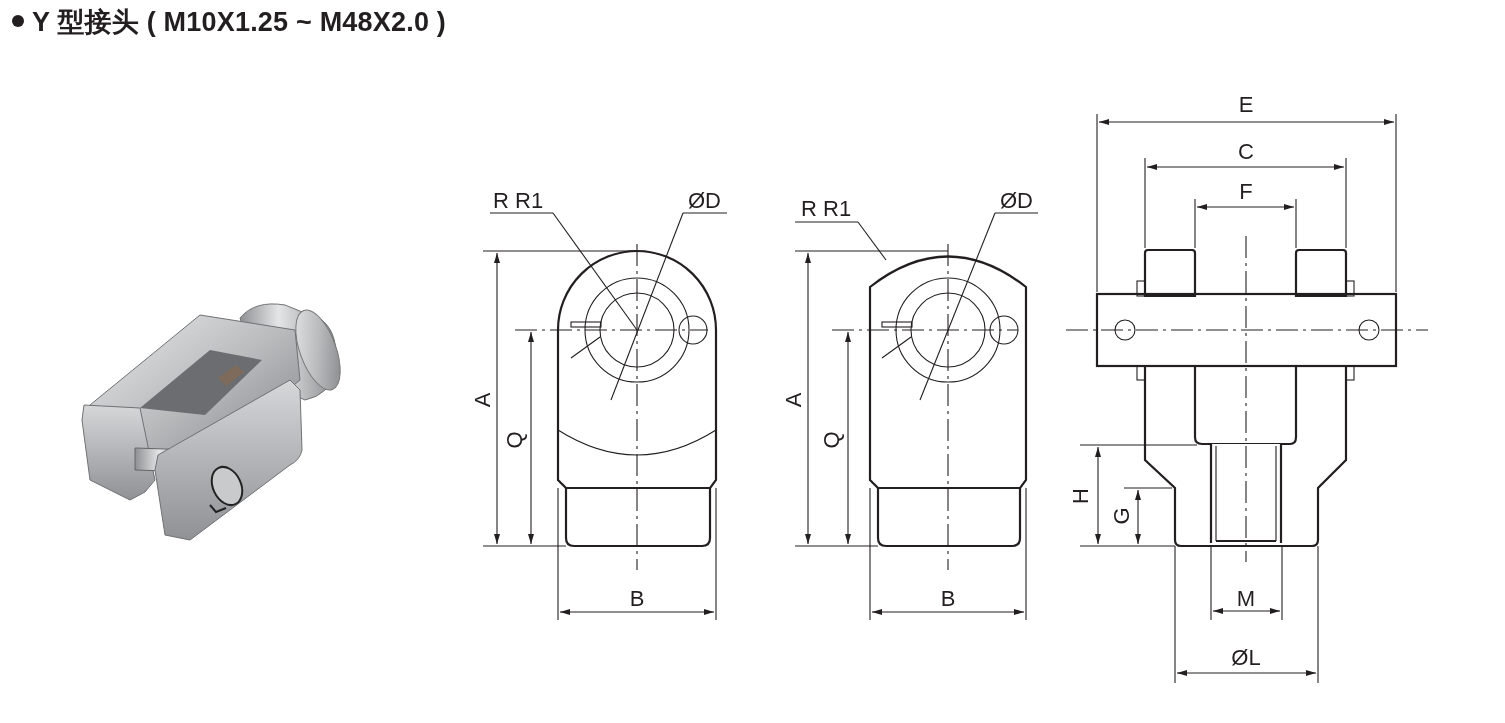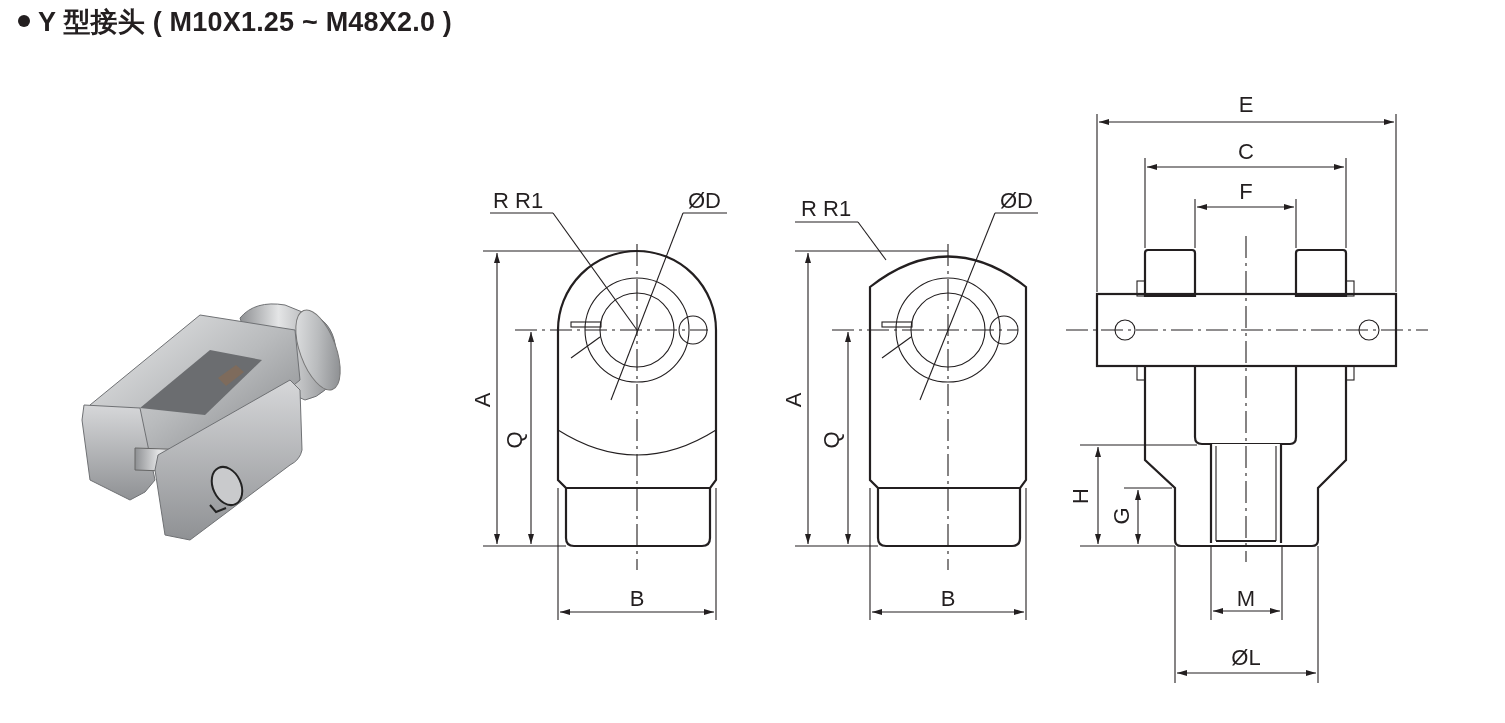--- a/index.html
+++ b/index.html
@@ -1,18 +1,18 @@
 <!DOCTYPE html>
 <html><head>
 <meta charset="utf-8">
 <style>
   html, body { margin:0; padding:0; background:#ffffff; }
   body { width:1505px; height:723px; position:relative; overflow:hidden;
          font-family:"Liberation Sans", sans-serif; color:#231f20; }
-  .title { position:absolute; left:18px; top:4px; font-size:27px; font-weight:bold;
+  .title { position:absolute; left:12px; top:4px; font-size:27px; font-weight:bold;
            letter-spacing:0.2px; white-space:nowrap; }
   .title .bullet { display:inline-block; width:12px; height:12px; border-radius:50%;
                    background:#231f20; margin-right:8px; vertical-align:middle; position:relative; top:-3px; }
   svg { position:absolute; left:0; top:0; }
   .lbl { font-family:"Liberation Sans", sans-serif; font-size:22px; fill:#231f20; }
   .thick { stroke:#231f20; stroke-width:2.2; fill:none; }
   .thin { stroke:#231f20; stroke-width:1.1; fill:none; }
   .center { stroke:#231f20; stroke-width:1.1; fill:none; stroke-dasharray:22 5 3 5; }
 </style>
 </head>

